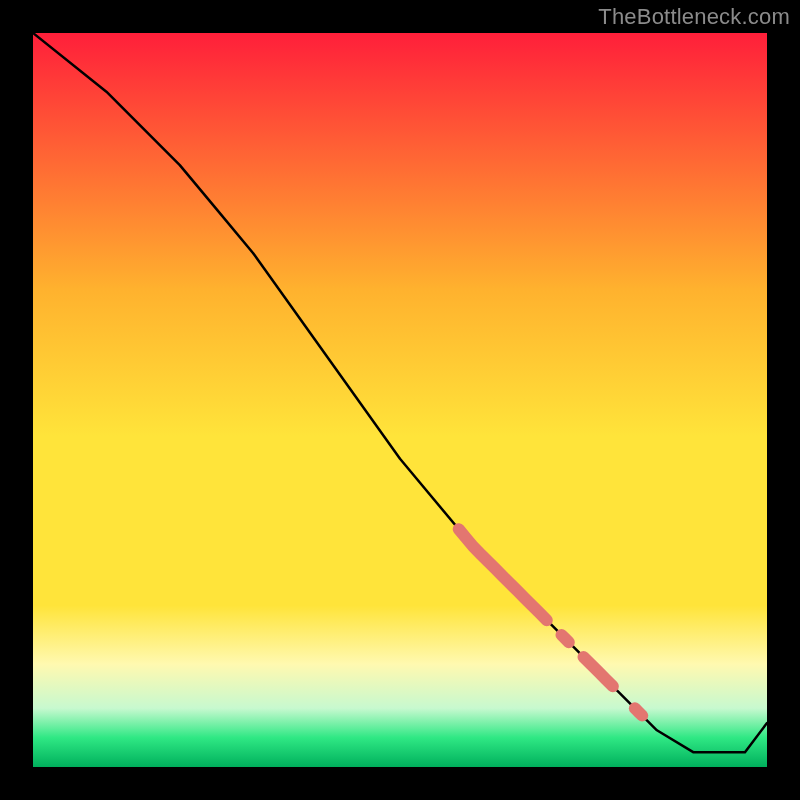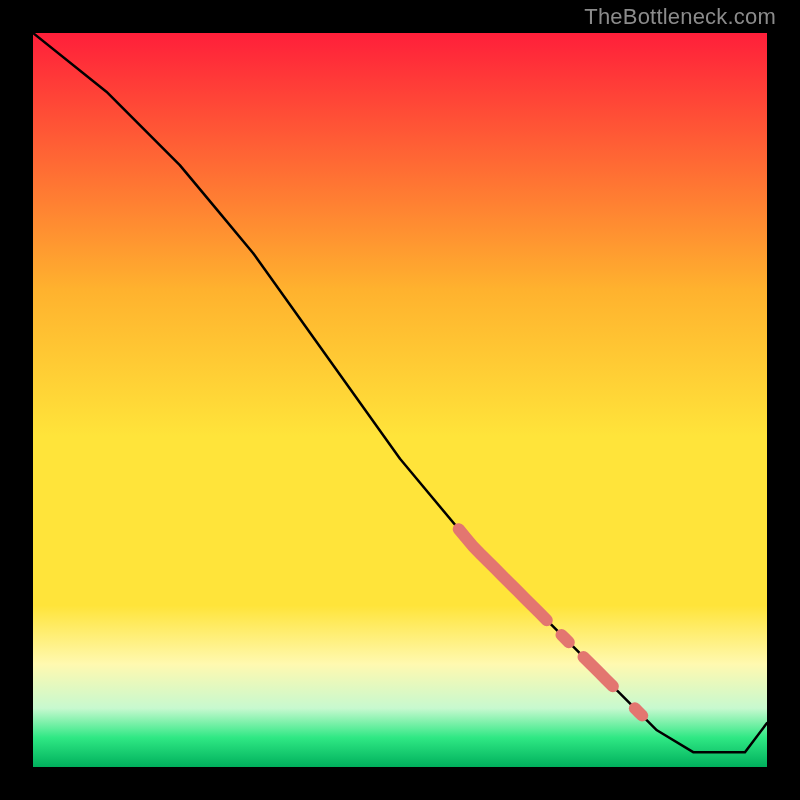--- a/index.html
+++ b/index.html
@@ -12,21 +12,21 @@
   }
   .outer {
     position: relative;
     width: 800px;
     height: 800px;
     background: #000;
   }
   .attribution {
     position: absolute;
     top: 4px;
-    right: 24px;
+    right: 10px;
     font-family: Arial, Helvetica, sans-serif;
     font-size: 22px;
     font-weight: 500;
     color: #8b8b8b;
     letter-spacing: 0.2px;
   }
   .plot-frame {
     position: absolute;
     left: 33px;
     top: 33px;

